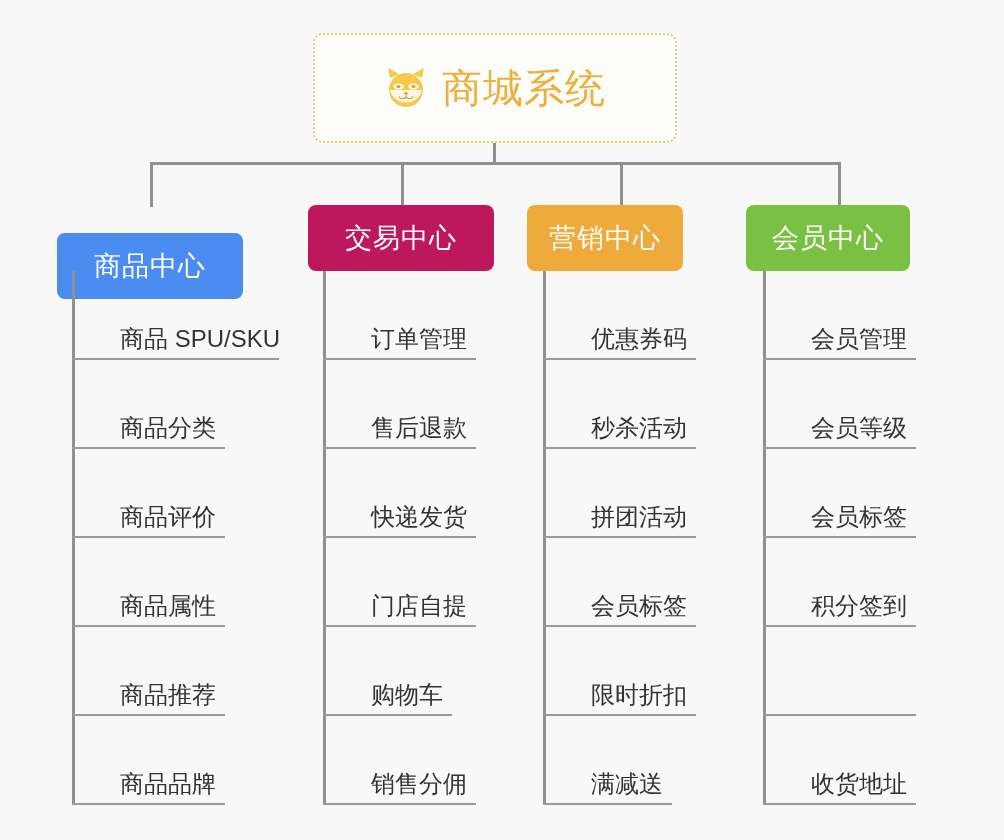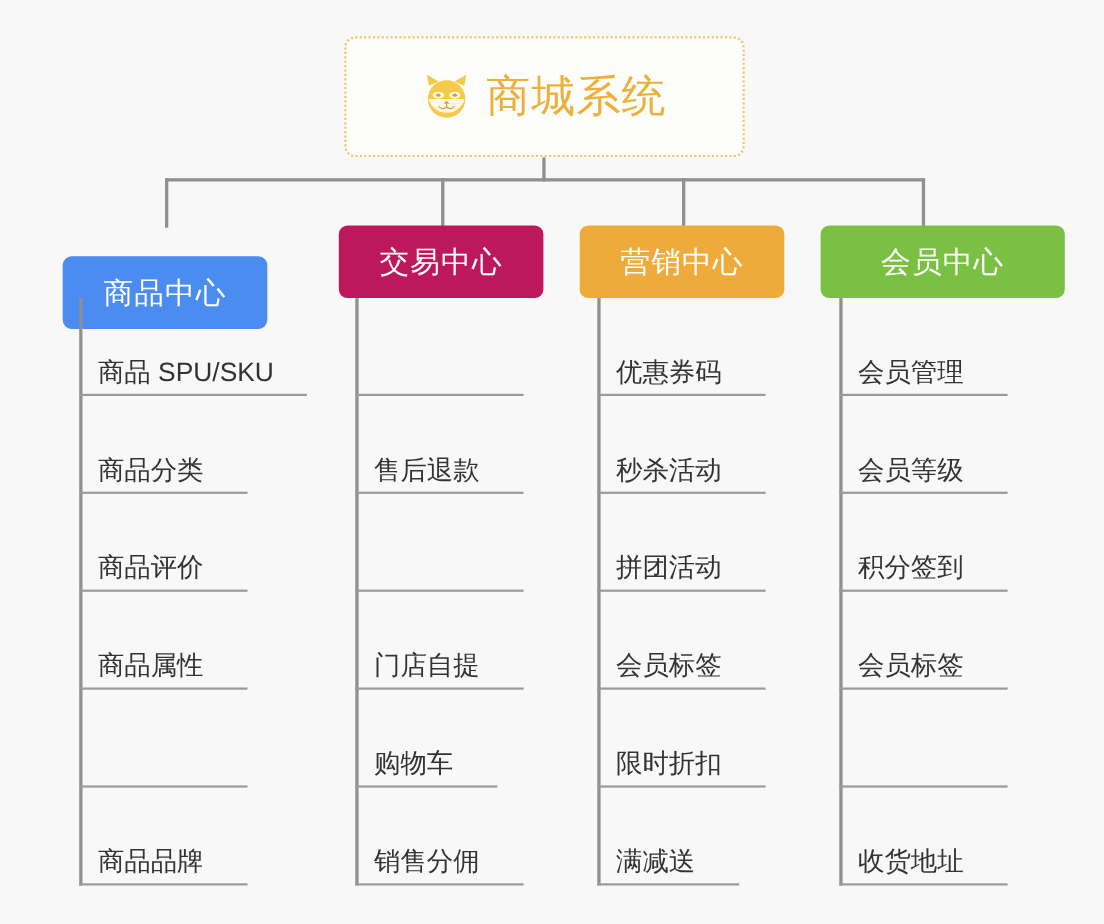--- a/index.html
+++ b/index.html
@@ -101,21 +101,21 @@
     bottom: 0;
     height: 2px;
     background: #9a9a9a;
   }
   .leaf-label {
     position: relative;
     font-size: 24px;
     color: #333333;
     line-height: 1;
     padding-bottom: 9px;
-    padding-left: 17px;
+    padding-left: 48px;
     white-space: nowrap;
   }
 </style>
 </head>
 <body>
 
 <div id="canvas">
 
   <div class="root-node">
     <span class="root-emoji">
@@ -147,22 +147,22 @@
 
   <div class="conn conn-h" style="left:150px; top:162px; width:691px;"></div>
 
   <div class="conn conn-v" style="left:150px; top:162px; height:45px;"></div>
   <div class="conn conn-v" style="left:401px; top:162px; height:45px;"></div>
   <div class="conn conn-v" style="left:620px; top:162px; height:45px;"></div>
   <div class="conn conn-v" style="left:838px; top:162px; height:45px;"></div>
 
   <div class="cat-box" style="left:57px; width:186px; background:#4a8cf0;margin-top:28px;">商品中心</div>
   <div class="cat-box" style="left:308px; width:186px; background:#be185d;">交易中心</div>
-  <div class="cat-box" style="left:527px; width:186px; background:#eeab3c;">营销中心</div>
-  <div class="cat-box" style="left:746px; width:222px; background:#7ac143;">会员中心</div>
+  <div class="cat-box" style="left:527px; width:156px; background:#eeab3c;">营销中心</div>
+  <div class="cat-box" style="left:746px; width:164px; background:#7ac143;">会员中心</div>
 
   <div class="leaf-col" style="left:72px;">
     <div class="leaf-spine" style="height:534px;"></div>
     <div class="leaf-item">
       <div class="leaf-underline" style="width:207px;"></div>
       <span class="leaf-label">商品 SPU/SKU</span>
     </div>
     <div class="leaf-item">
       <div class="leaf-underline" style="width:153px;"></div>
       <span class="leaf-label">商品分类</span>
@@ -170,38 +170,41 @@
     <div class="leaf-item">
       <div class="leaf-underline" style="width:153px;"></div>
       <span class="leaf-label">商品评价</span>
     </div>
     <div class="leaf-item">
       <div class="leaf-underline" style="width:153px;"></div>
       <span class="leaf-label">商品属性</span>
     </div>
     <div class="leaf-item">
       <div class="leaf-underline" style="width:153px;"></div>
+      <span class="leaf-label">商品推荐</span>
     </div>
     <div class="leaf-item">
       <div class="leaf-underline" style="width:153px;"></div>
       <span class="leaf-label">商品品牌</span>
     </div>
   </div>
 
   <div class="leaf-col" style="left:323px;">
     <div class="leaf-spine" style="height:534px;"></div>
     <div class="leaf-item">
       <div class="leaf-underline" style="width:153px;"></div>
+      <span class="leaf-label">订单管理</span>
     </div>
     <div class="leaf-item">
       <div class="leaf-underline" style="width:153px;"></div>
       <span class="leaf-label">售后退款</span>
     </div>
     <div class="leaf-item">
       <div class="leaf-underline" style="width:153px;"></div>
+      <span class="leaf-label">快递发货</span>
     </div>
     <div class="leaf-item">
       <div class="leaf-underline" style="width:153px;"></div>
       <span class="leaf-label">门店自提</span>
     </div>
     <div class="leaf-item">
       <div class="leaf-underline" style="width:129px;"></div>
       <span class="leaf-label">购物车</span>
     </div>
     <div class="leaf-item">
@@ -243,28 +246,28 @@
     <div class="leaf-item">
       <div class="leaf-underline" style="width:153px;"></div>
       <span class="leaf-label">会员管理</span>
     </div>
     <div class="leaf-item">
       <div class="leaf-underline" style="width:153px;"></div>
       <span class="leaf-label">会员等级</span>
     </div>
     <div class="leaf-item">
       <div class="leaf-underline" style="width:153px;"></div>
+      <span class="leaf-label">会员标签</span>
+    </div>
+    <div class="leaf-item">
+      <div class="leaf-underline" style="width:153px;"></div>
       <span class="leaf-label">积分签到</span>
     </div>
     <div class="leaf-item">
       <div class="leaf-underline" style="width:153px;"></div>
-      <span class="leaf-label">会员标签</span>
-    </div>
-    <div class="leaf-item">
-      <div class="leaf-underline" style="width:153px;"></div>
     </div>
     <div class="leaf-item">
       <div class="leaf-underline" style="width:153px;"></div>
       <span class="leaf-label">收货地址</span>
     </div>
   </div>
 
 </div>
 
 </body></html>

